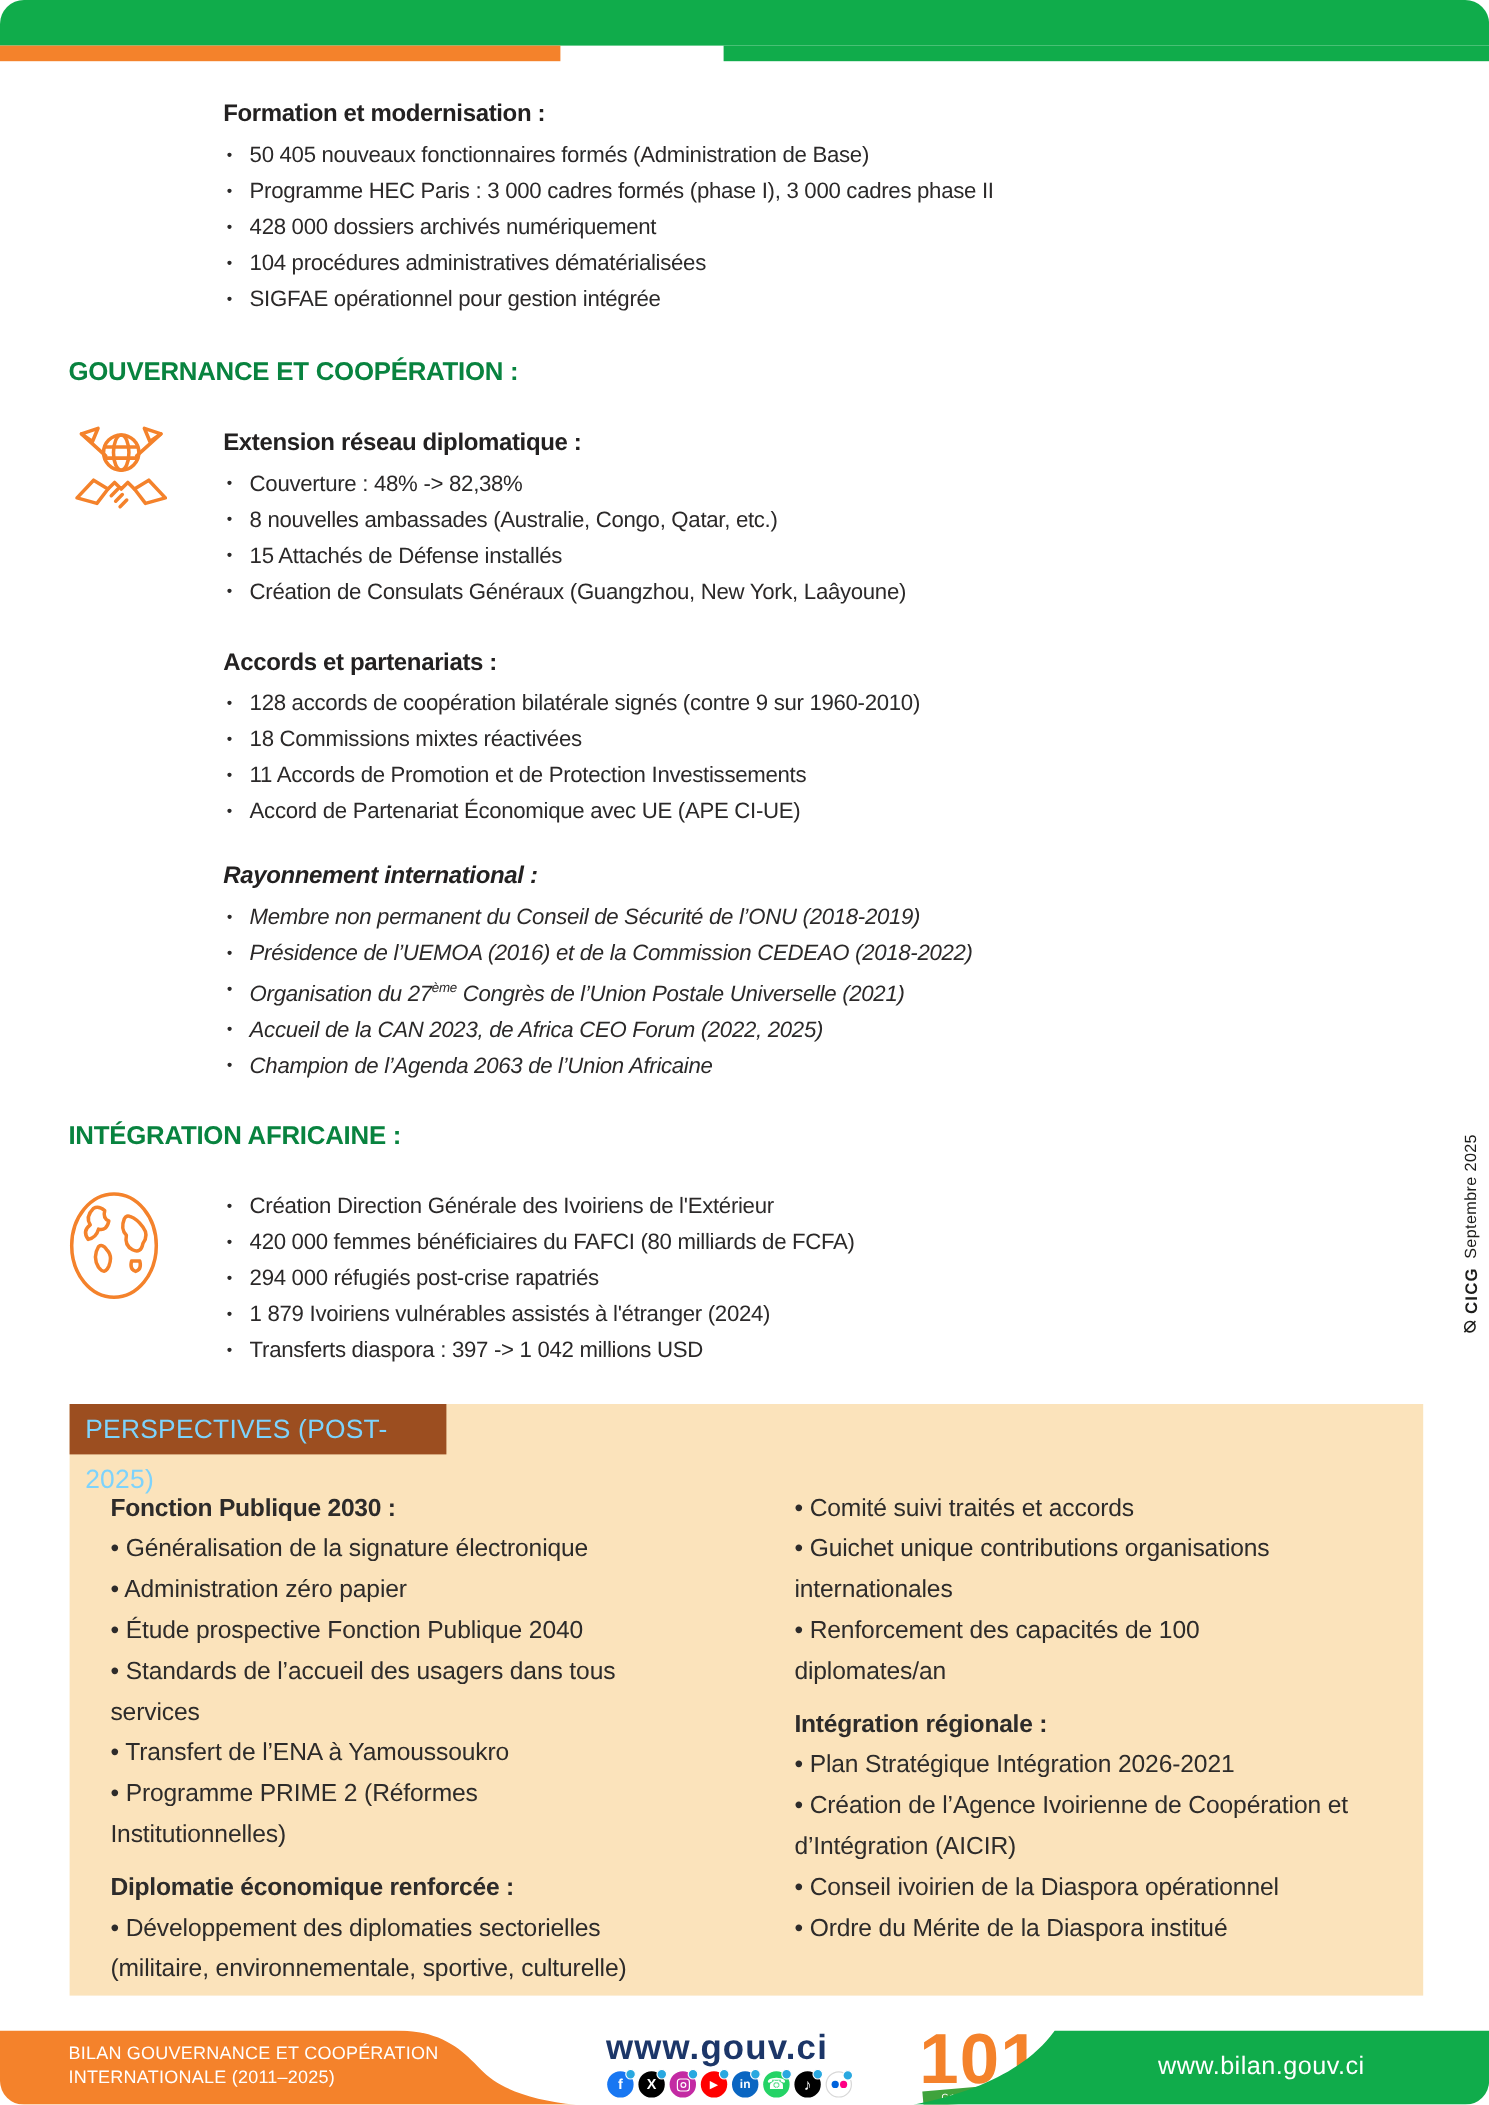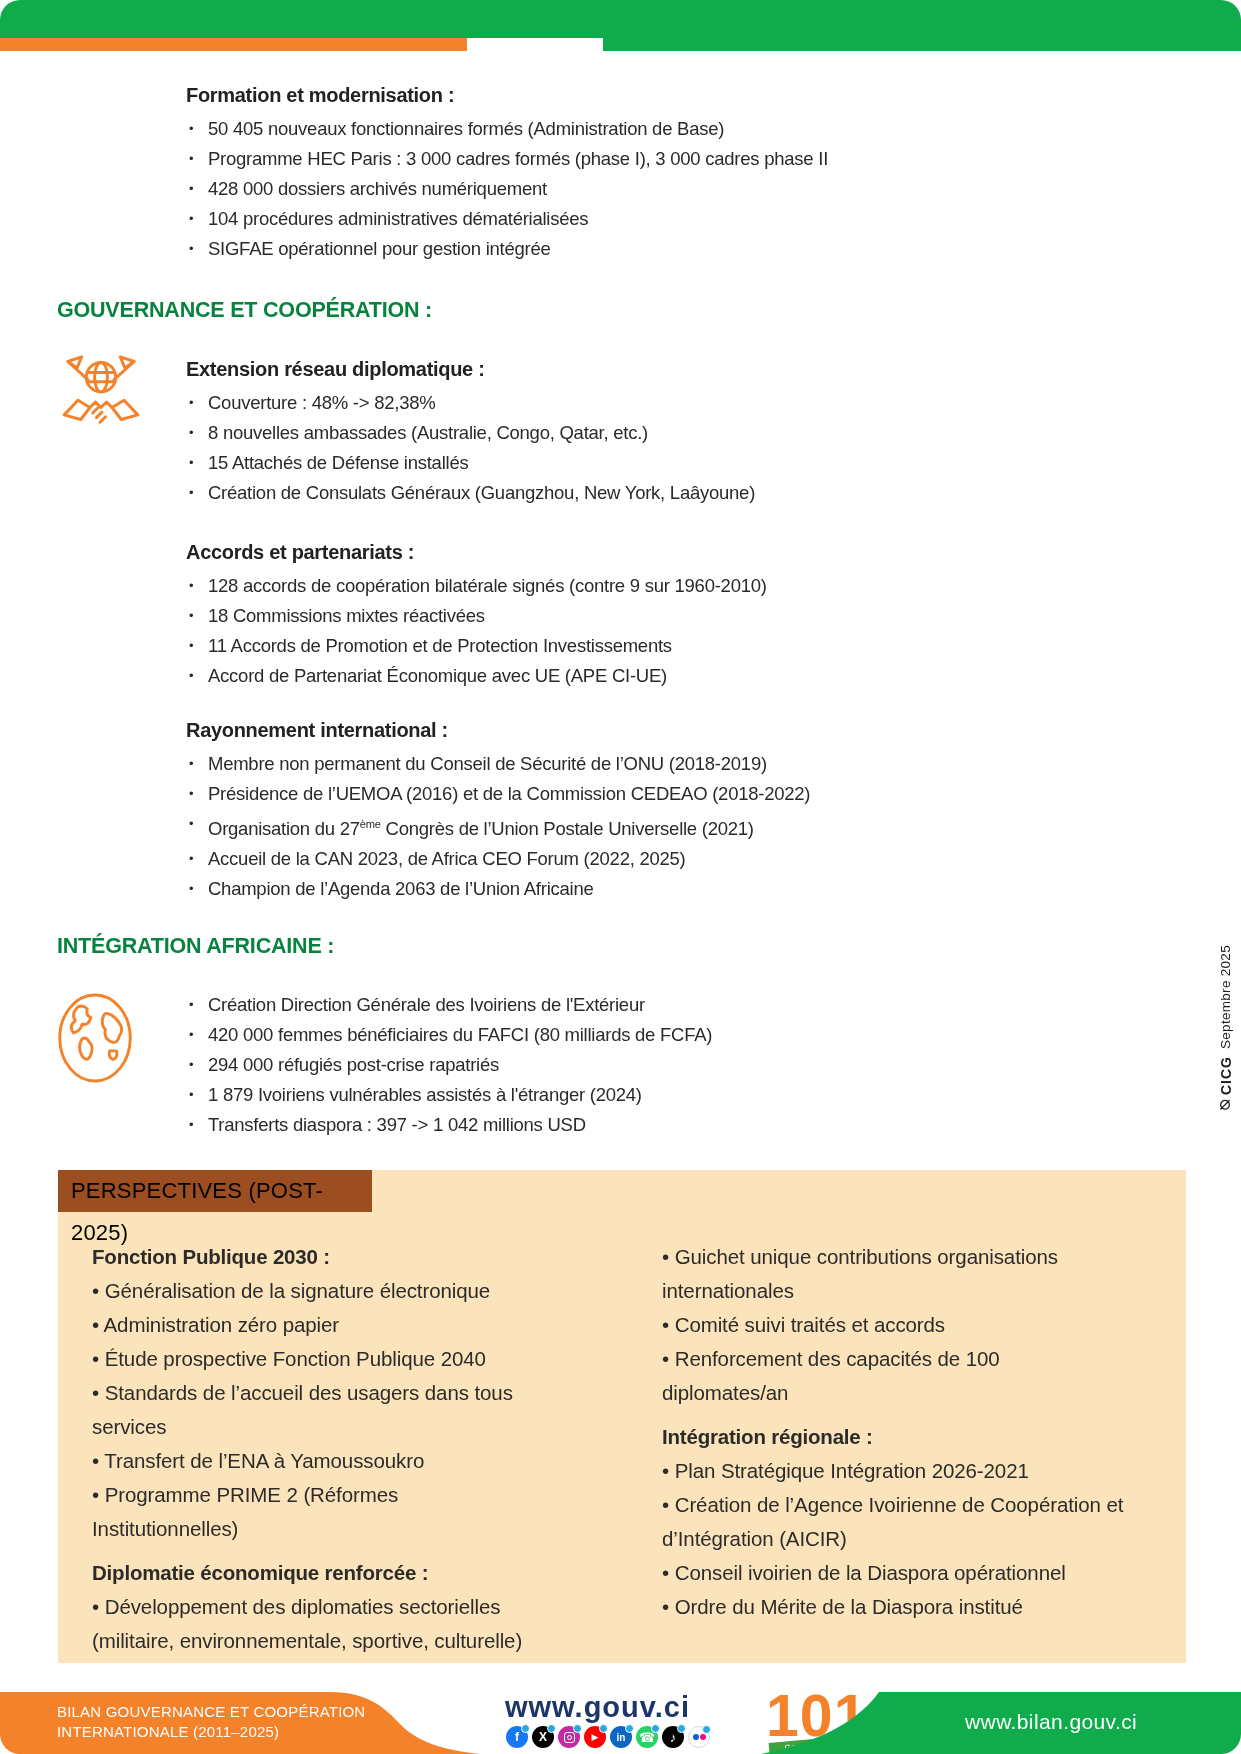--- a/index.html
+++ b/index.html
@@ -19,21 +19,21 @@
   .bi::before { content:"•"; position:absolute; left:3px; top:0; font-size:13px; line-height:30px; color:#2b2929; }
   .bi sup { font-size:0.6em; vertical-align:super; }
 
   .greenhead { position:absolute; left:57px; font-size:21.5px; font-weight:bold; color:#08833F; letter-spacing:-0.2px; }
 
   .icon-wrap { position:absolute; }
   .icon-wrap svg { display:block; }
 
   
   .persp-panel { position:absolute; left:58px; top:1170px; width:1128px; height:493px; background:#FBE3BB; }
-  .persp-header { position:absolute; left:58px; top:1170px; width:314px; height:42px; background:#9C4E20; color:#000000;
+  .persp-header { position:absolute; left:58px; top:1170px; width:314px; height:42px; background:#9C4E20; color:#7dd3fc;
                   font-size:22px; line-height:42px; padding-left:13px; letter-spacing:0.2px; }
   .pcol { position:absolute; font-size:20.5px; line-height:34px; color:#2d2b2a; letter-spacing:-0.1px; }
   .pcol-left  { left:92px;  top:1240px; width:455px; }
   .pcol-right { left:662px; top:1240px; width:462px; }
   .pcol h4 { font-size:20.5px; font-weight:bold; color:#2d2b2a; letter-spacing:-0.2px; }
   .pcol h4.mt { margin-top:10px; }
   .pit::before { content:"• "; }
 
   
   .vside { position:absolute; writing-mode:vertical-rl; transform:rotate(180deg); color:#1d1d1b; }
@@ -113,21 +113,21 @@
   </section>
 
   <section class="sec" style="left:186px; top:541px;">
     <h3>Accords et partenariats :</h3>
     <p class="bi">128 accords de coopération bilatérale signés (contre 9 sur 1960-2010)</p>
     <p class="bi">18 Commissions mixtes réactivées</p>
     <p class="bi">11 Accords de Promotion et de Protection Investissements</p>
     <p class="bi">Accord de Partenariat Économique avec UE (APE CI-UE)</p>
   </section>
 
-  <section class="sec" style="left:186px; top:719px;">
+  <section class="sec" style="left:186px; top:719px;font-style:italic;">
     <h3>Rayonnement international :</h3>
     <p class="bi">Membre non permanent du Conseil de Sécurité de l’ONU (2018-2019)</p>
     <p class="bi">Présidence de l’UEMOA (2016) et de la Commission CEDEAO (2018-2022)</p>
     <p class="bi"><span>Organisation du 27</span><sup>ème</sup><span> Congrès de l’Union Postale Universelle (2021)</span></p>
     <p class="bi">Accueil de la CAN 2023, de Africa CEO Forum (2022, 2025)</p>
     <p class="bi">Champion de l’Agenda 2063 de l’Union Africaine</p>
   </section>
 
   <h2 class="greenhead" style="top:934px;">INTÉGRATION AFRICAINE :</h2>
 
@@ -161,22 +161,22 @@
     <p class="pit">Administration zéro papier</p>
     <p class="pit">Étude prospective Fonction Publique 2040</p>
     <p class="pit">Standards de l’accueil des usagers dans tous services</p>
     <p class="pit">Transfert de l’ENA à Yamoussoukro</p>
     <p class="pit">Programme PRIME 2 (Réformes Institutionnelles)</p>
     <h4 class="mt">Diplomatie économique renforcée :</h4>
     <p class="pit">Développement des diplomaties sectorielles (militaire, environnementale, sportive, culturelle)</p>
   </div>
 
   <div class="pcol pcol-right">
+    <p class="pit">Comité suivi traités et accords</p>
     <p class="pit">Guichet unique contributions organisations internationales</p>
-    <p class="pit">Comité suivi traités et accords</p>
     <p class="pit">Renforcement des capacités de 100 diplomates/an</p>
     <h4 class="mt">Intégration régionale :</h4>
     <p class="pit">Plan Stratégique Intégration 2026-2021</p>
     <p class="pit">Création de l’Agence Ivoirienne de Coopération et d’Intégration (AICIR)</p>
     <p class="pit">Conseil ivoirien de la Diaspora opérationnel</p>
     <p class="pit">Ordre du Mérite de la Diaspora institué</p>
   </div>
 
   <svg class="foot-shape" style="left:0;" width="480" height="62" viewBox="0 0 480 62">
     <path d="M0 0 H330 C368 0 385 16 400 32 C416 49 442 58 480 62 H0 Z" fill="#F4822B"></path>

